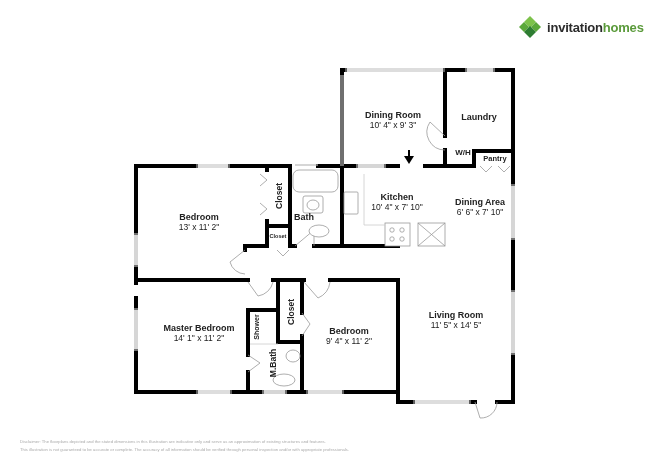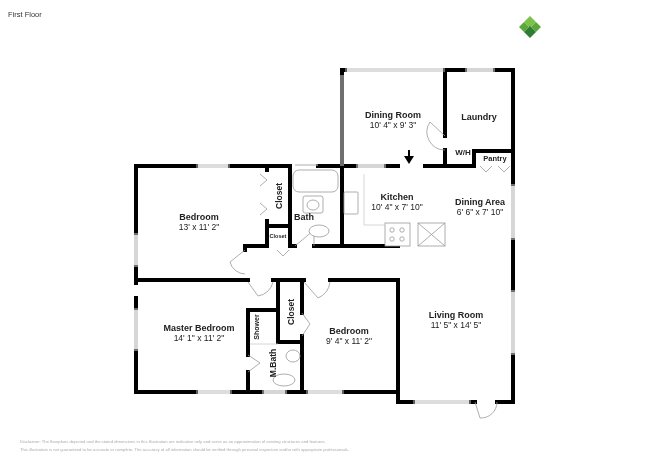--- a/index.html
+++ b/index.html
@@ -11,30 +11,30 @@
   .logo-text .b { color: #5a9a3a; }
   .plan { position: absolute; left: 0; top: 0; }
   .disclaimer { position: absolute; left: 20px; top: 438px; font-size: 4.2px; color: #aaa; line-height: 8px; }
   .room-label { font-family: "Liberation Sans", sans-serif; font-weight: bold; fill: #222; }
   .room-dim { font-family: "Liberation Sans", sans-serif; fill: #222; }
 </style>
 </head>
 <body>
 
 <div class="header">
-  <div>First Floor</div>
 </div>
 
 <div class="logo">
   <svg width="24" height="24" viewBox="0 0 24 24">
     <polygon points="12,1 18,7 12,13 6,7" fill="#7cc24a"></polygon>
     <polygon points="18,7 23,12 18,17 13,12" fill="#5aa83a"></polygon>
     <polygon points="6,7 11,12 6,17 1,12" fill="#5aa83a"></polygon>
     <polygon points="12,11 18,17 12,23 6,17" fill="#2e7d32"></polygon>
   </svg>
+  <div class="logo-text"><span class="a">invitation</span><span class="b">homes</span></div>
 </div>
 
 <svg class="plan" width="650" height="460" viewBox="0 0 650 460">
   <g stroke="#000" stroke-width="4" fill="none" stroke-linecap="square">
 
     <line x1="342" y1="70" x2="342" y2="166"></line>
     <line x1="342" y1="70" x2="345" y2="70"></line>
     <line x1="445" y1="70" x2="465" y2="70"></line>
     <line x1="495" y1="70" x2="513" y2="70"></line>
     <line x1="445" y1="70" x2="445" y2="136"></line>

